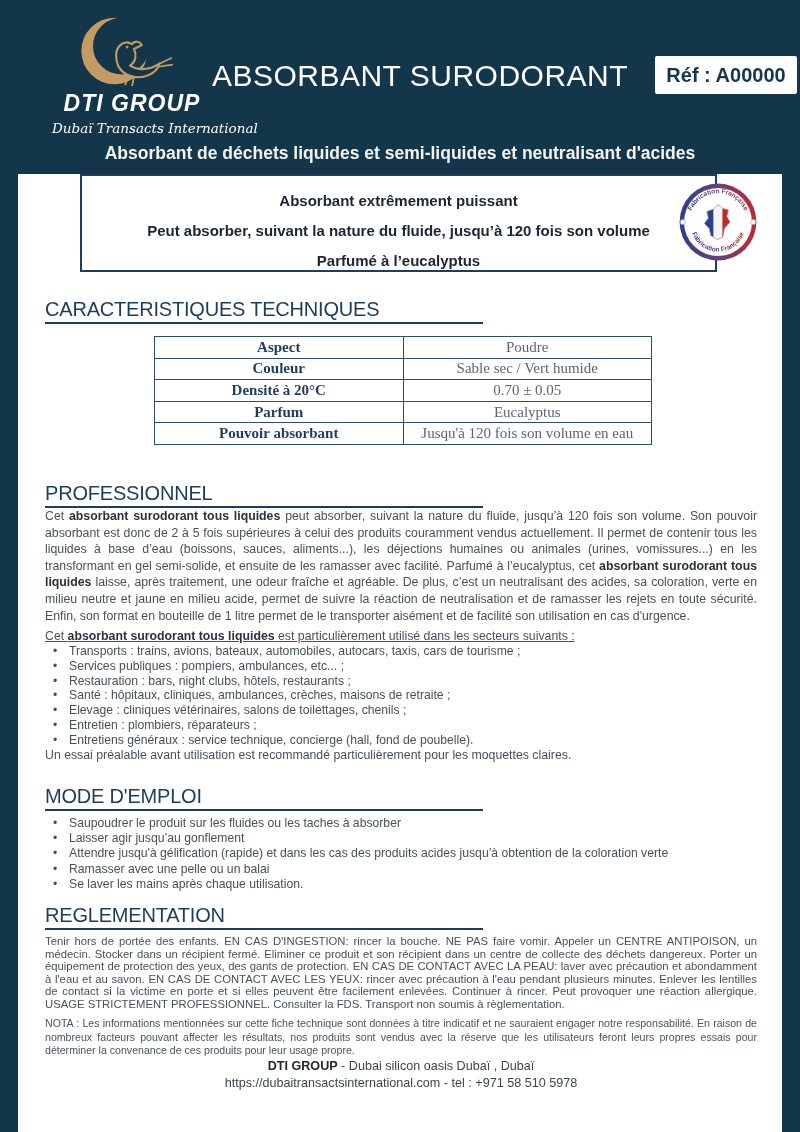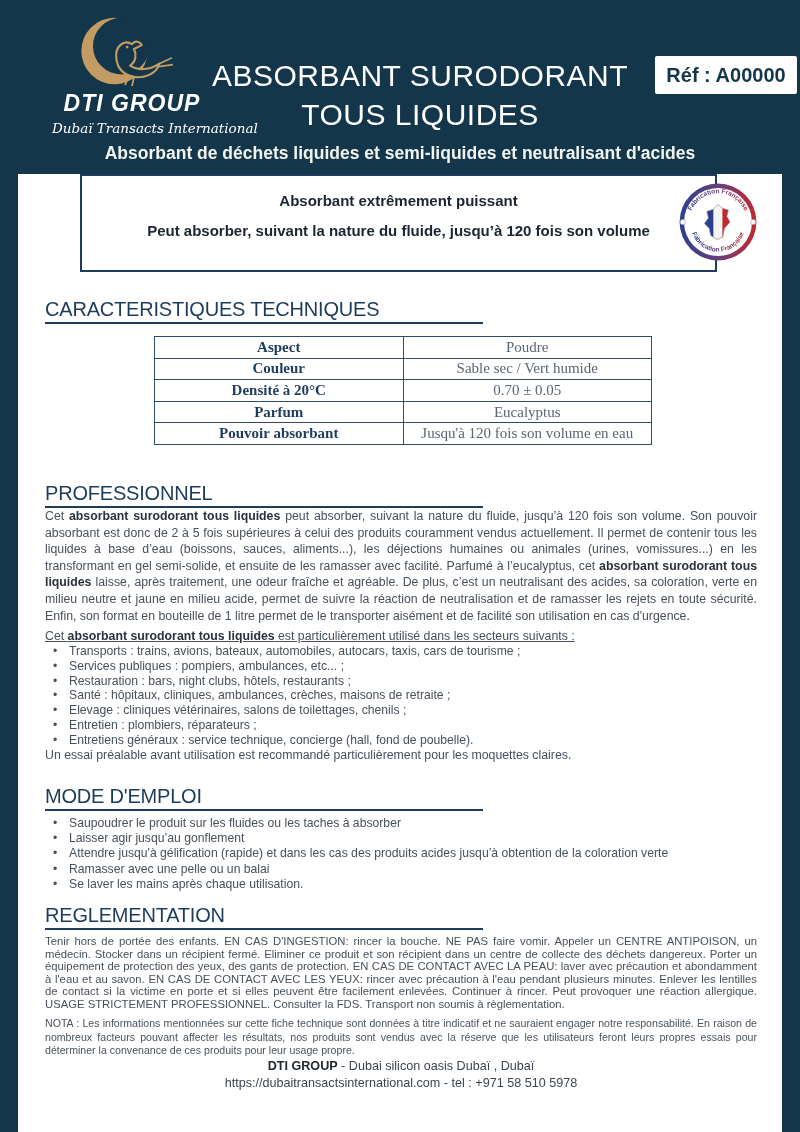--- a/index.html
+++ b/index.html
@@ -58,32 +58,32 @@
       <path d="M46,48 C44,35 54,28 62,33 C65,29 70,30 72,34 L64,38 C67,44 66,51 60,55 C68,60 80,60 90,53 C87,64 73,69 62,66 C51,63 47,57 46,48 Z" fill="#14364b" stroke="#c39c63" stroke-width="2.2" stroke-linejoin="round"></path>
       <circle cx="57" cy="36" r="1.4" fill="#c39c63"></circle>
       <path d="M90,53 L103,47 M89,56 L104,54 M58,66 L55,75 M64,67 L62,76" stroke="#c39c63" stroke-width="1.8" fill="none"></path>
     </svg>
     <div class="logo-name">DTI GROUP</div>
     <div class="logo-tagline">Dubaï Transacts International</div>
   </div>
 
   <div class="title-block">
     <div class="title-line">ABSORBANT SURODORANT</div>
-    <div class="title-line">TOUS LIQUIDES</div>
   </div>
 
   <div class="ref-box">Réf : A00000</div>
 
   <div class="subtitle">Absorbant de déchets liquides et semi-liquides et neutralisant d'acides</div>
 
   <div class="panel">
 
     <div class="hero-box">
       <div class="hero-line">Absorbant extrêmement puissant</div>
       <div class="hero-line">Peut absorber, suivant la nature du fluide, jusqu’à 120 fois son volume</div>
+      <div class="hero-line">Parfumé à l’eucalyptus</div>
     </div>
 
     <svg class="badge" viewBox="0 0 100 100">
       <defs>
         <linearGradient id="ringG" x1="0" y1="0" x2="1" y2="0">
           <stop offset="0" stop-color="#2b3f8f"></stop>
             <stop offset="0.5" stop-color="#6a3f7d"></stop>
             <stop offset="1" stop-color="#c1272d"></stop>
         </linearGradient>
         <path id="arcT" d="M14,50 A36,36 0 0 1 86,50" fill="none"></path>

